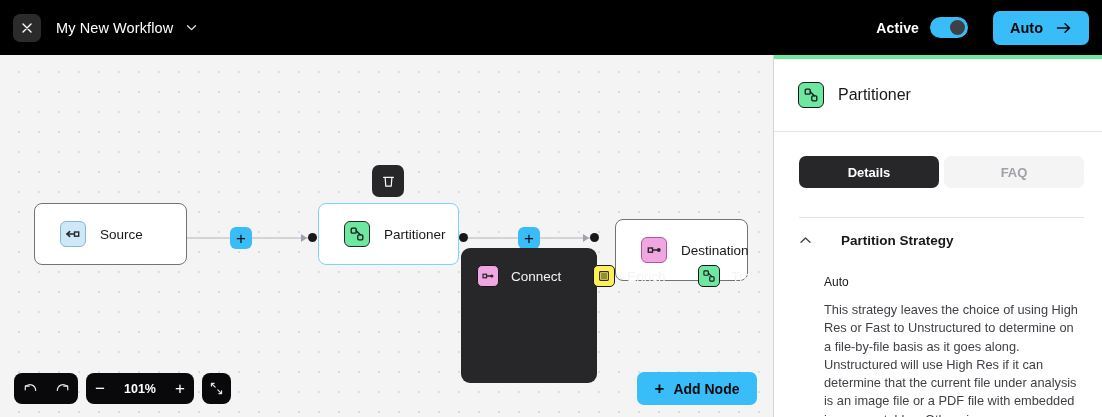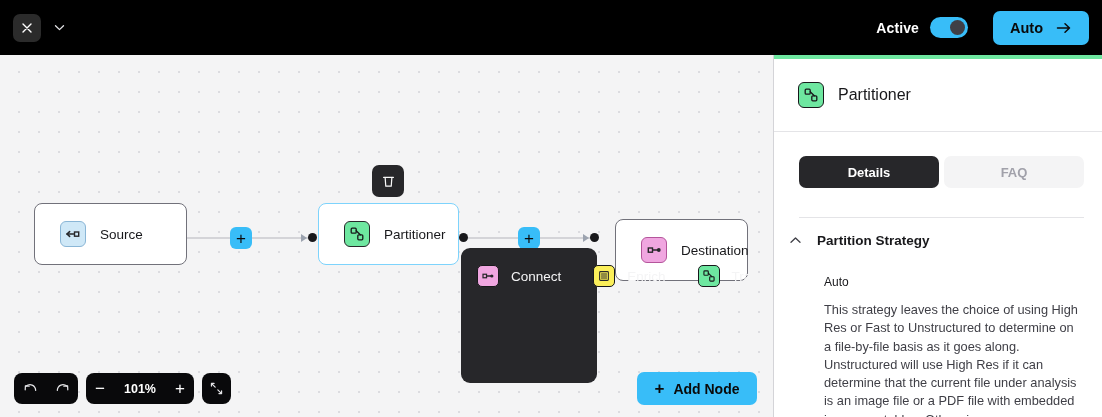--- a/index.html
+++ b/index.html
@@ -188,22 +188,22 @@
     font-size: 13px; font-weight: bold; cursor: pointer;
   }
   .tab.active { background: #27272a; color: #ffffff; }
   .tab.inactive { background: #f4f4f5; color: #a1a1aa; }
 
   .panel-divider {
     position: absolute; left: 25px; top: 162px; width: 285px; height: 1px;
     background: #e4e4e7;
   }
   .section-head {
-    position: absolute; left: 14px; top: 178px;
-    display: flex; align-items: center; gap: 14px; cursor: pointer;
+    position: absolute; left: 24px; top: 178px;
+    display: flex; align-items: center; gap: 28px; cursor: pointer;
   }
   .section-title { font-size: 13.5px; font-weight: bold; color: #18181b; }
   .strategy-name {
     position: absolute; left: 50px; top: 220px;
     font-size: 12px; color: #18181b;
   }
   .strategy-desc {
     position: absolute; left: 50px; top: 246px; width: 254px;
     font-size: 12.8px; line-height: 18.3px; color: #3f3f46;
   }
@@ -212,20 +212,21 @@
 <body>
 
 <div id="app">
 
   <div class="topbar">
     <div class="close-btn">
       <svg width="14" height="14" viewBox="0 0 14 14">
         <path d="M3 3 L11 11 M11 3 L3 11" stroke="#ffffff" stroke-width="1.4" stroke-linecap="round" fill="none"></path>
       </svg>
     </div>
+    <div class="wf-title">My New Workflow</div>
     <div class="wf-caret">
       <svg width="15" height="15" viewBox="0 0 15 15">
         <path d="M3.5 5.8 L7.5 9.6 L11.5 5.8" stroke="#e4e4e7" stroke-width="1.3" fill="none" stroke-linecap="round" stroke-linejoin="round"></path>
       </svg>
     </div>
 
     <div class="topbar-right">
       <span class="active-label">Active</span>
       <div class="toggle">
         <div class="knob"></div>

